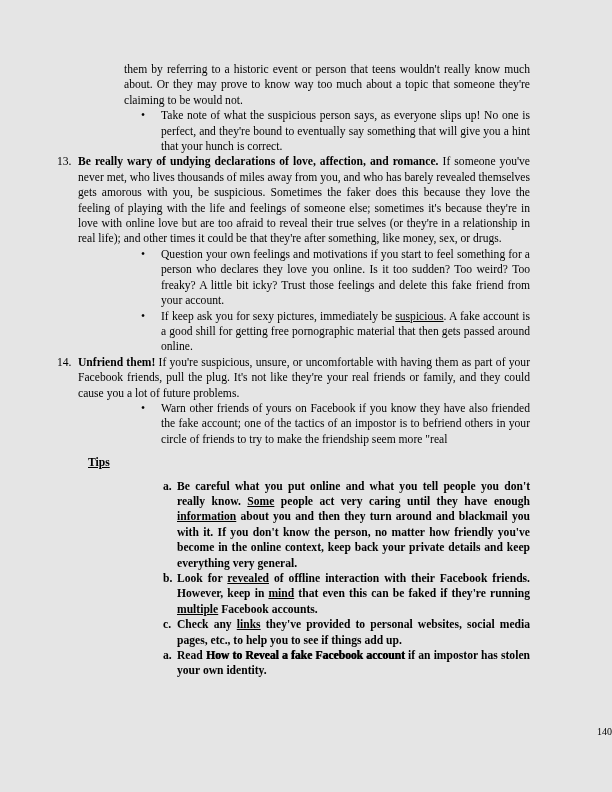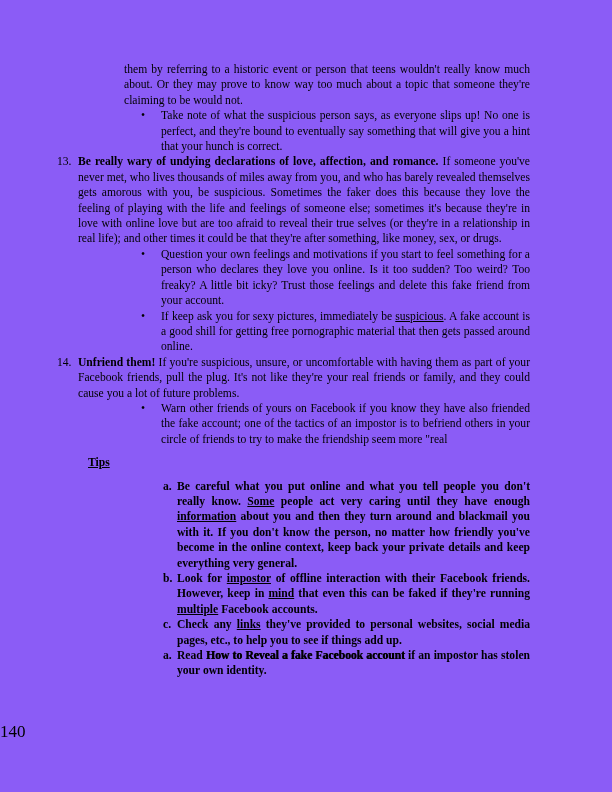--- a/index.html
+++ b/index.html
@@ -4,21 +4,21 @@
 <style>
   html, body {
     margin: 0;
     padding: 0;
     background: #ffffff;
   }
   .page {
     position: relative;
     width: 612px;
     height: 792px;
-    background: #8b5cf6;
+    background: #e5e5e5;
     overflow: hidden;
     font-family: "Liberation Serif", "DejaVu Serif", serif;
     font-size: 11.6px;
     line-height: 15.4px;
     color: #000000;
   }
   .content {
     padding-top: 62px;
   }
   .para {
@@ -70,36 +70,36 @@
   }
   .run-t {
     font-weight: bold;
     text-shadow: 0.6px 0 0 currentColor;
   }
   .pageno {
     position: absolute;
     top: 724px;
     left: 0;
     right: 0;
-    text-align: left;
-    font-size: 17px;
+    text-align: right;
+    font-size: 10px;
   }
 </style>
 </head>
 <body>
 
 <div class="page">
   <div class="content" id="doc-content">
       <div class="para kind-continuation"><span>them by referring to a historic event or person that teens wouldn't really know much about. Or they may prove to know way too much about a topic that someone they're claiming to be would not.</span></div>
       <div class="para kind-bullet"><span class="marker">•</span><span>Take note of what the suspicious person says, as everyone slips up! No one is perfect, and they're bound to eventually say something that will give you a hint that your hunch is correct.</span></div>
       <div class="para kind-numbered"><span class="marker">13.</span><span class="run-b">Be really wary of undying declarations of </span><span class="run-bu">love</span><span class="run-b">, affection, and romance.</span><span> If someone you've never met, who lives thousands of miles away from you, and who has barely revealed themselves gets amorous with you, be suspicious. Sometimes the faker does this because they love the feeling of playing with the life and feelings of someone else; sometimes it's because they're in love with online love but are too afraid to reveal their true selves (or they're in a relationship in real life); and other times it could be that they're after something, like money, sex, or drugs.</span></div>
       <div class="para kind-bullet"><span class="marker">•</span><span>Question your own feelings and motivations if you start to feel something for a person who declares they love you online. Is it too sudden? Too weird? Too freaky? A little bit icky? Trust those feelings and delete this fake friend from your account.</span></div>
       <div class="para kind-bullet"><span class="marker">•</span><span>If keep ask you for sexy pictures, immediately be </span><span class="run-u">suspicious</span><span>. A fake account is a good shill for getting free pornographic material that then gets passed around online.</span></div>
       <div class="para kind-numbered"><span class="marker">14.</span><span class="run-b">Unfriend them!</span><span> If you're suspicious, unsure, or uncomfortable with having them as part of your Facebook friends, pull the plug. It's not like they're your real friends or family, and they could cause you a lot of future problems.</span></div>
       <div class="para kind-bullet"><span class="marker">•</span><span>Warn other friends of yours on Facebook if you know they have also friended the fake account; one of the tactics of an impostor is to befriend others in your circle of friends to try to make the friendship seem more "real</span></div>
       <div class="para kind-heading"><span class="h-text">Tips</span></div>
       <div class="para kind-alpha heavy"><span class="marker">a.</span><span>Be careful what you put online and what you tell people you don't really know. </span><span class="run-u">Some</span><span> people act very caring until they have enough </span><span class="run-u">information</span><span> about you and then they turn around and blackmail you with it. If you don't know the person, no matter how friendly you've become in the online context, keep back your private details and keep everything very general.</span></div>
-      <div class="para kind-alpha heavy"><span class="marker">b.</span><span>Look for </span><span class="run-u">impostor</span><span> of offline interaction with their Facebook friends. However, keep in </span><span class="run-u">mind</span><span> that even this can be faked if they're running </span><span class="run-u">multiple</span><span> Facebook accounts.</span></div>
+      <div class="para kind-alpha heavy"><span class="marker">b.</span><span>Look for </span><span class="run-u">revealed</span><span> of offline interaction with their Facebook friends. However, keep in </span><span class="run-u">mind</span><span> that even this can be faked if they're running </span><span class="run-u">multiple</span><span> Facebook accounts.</span></div>
       <div class="para kind-alpha heavy"><span class="marker">c.</span><span>Check any </span><span class="run-u">links</span><span> they've provided to personal websites, social media pages, etc., to help you to see if things add up.</span></div>
       <div class="para kind-alpha heavy"><span class="marker">a.</span><span>Read </span><span class="run-t">How to Reveal a fake Facebook account</span><span> if an impostor has stolen your own identity.</span></div>
     </div>
   <div class="pageno">140</div>
 </div>
 
 </body></html>

